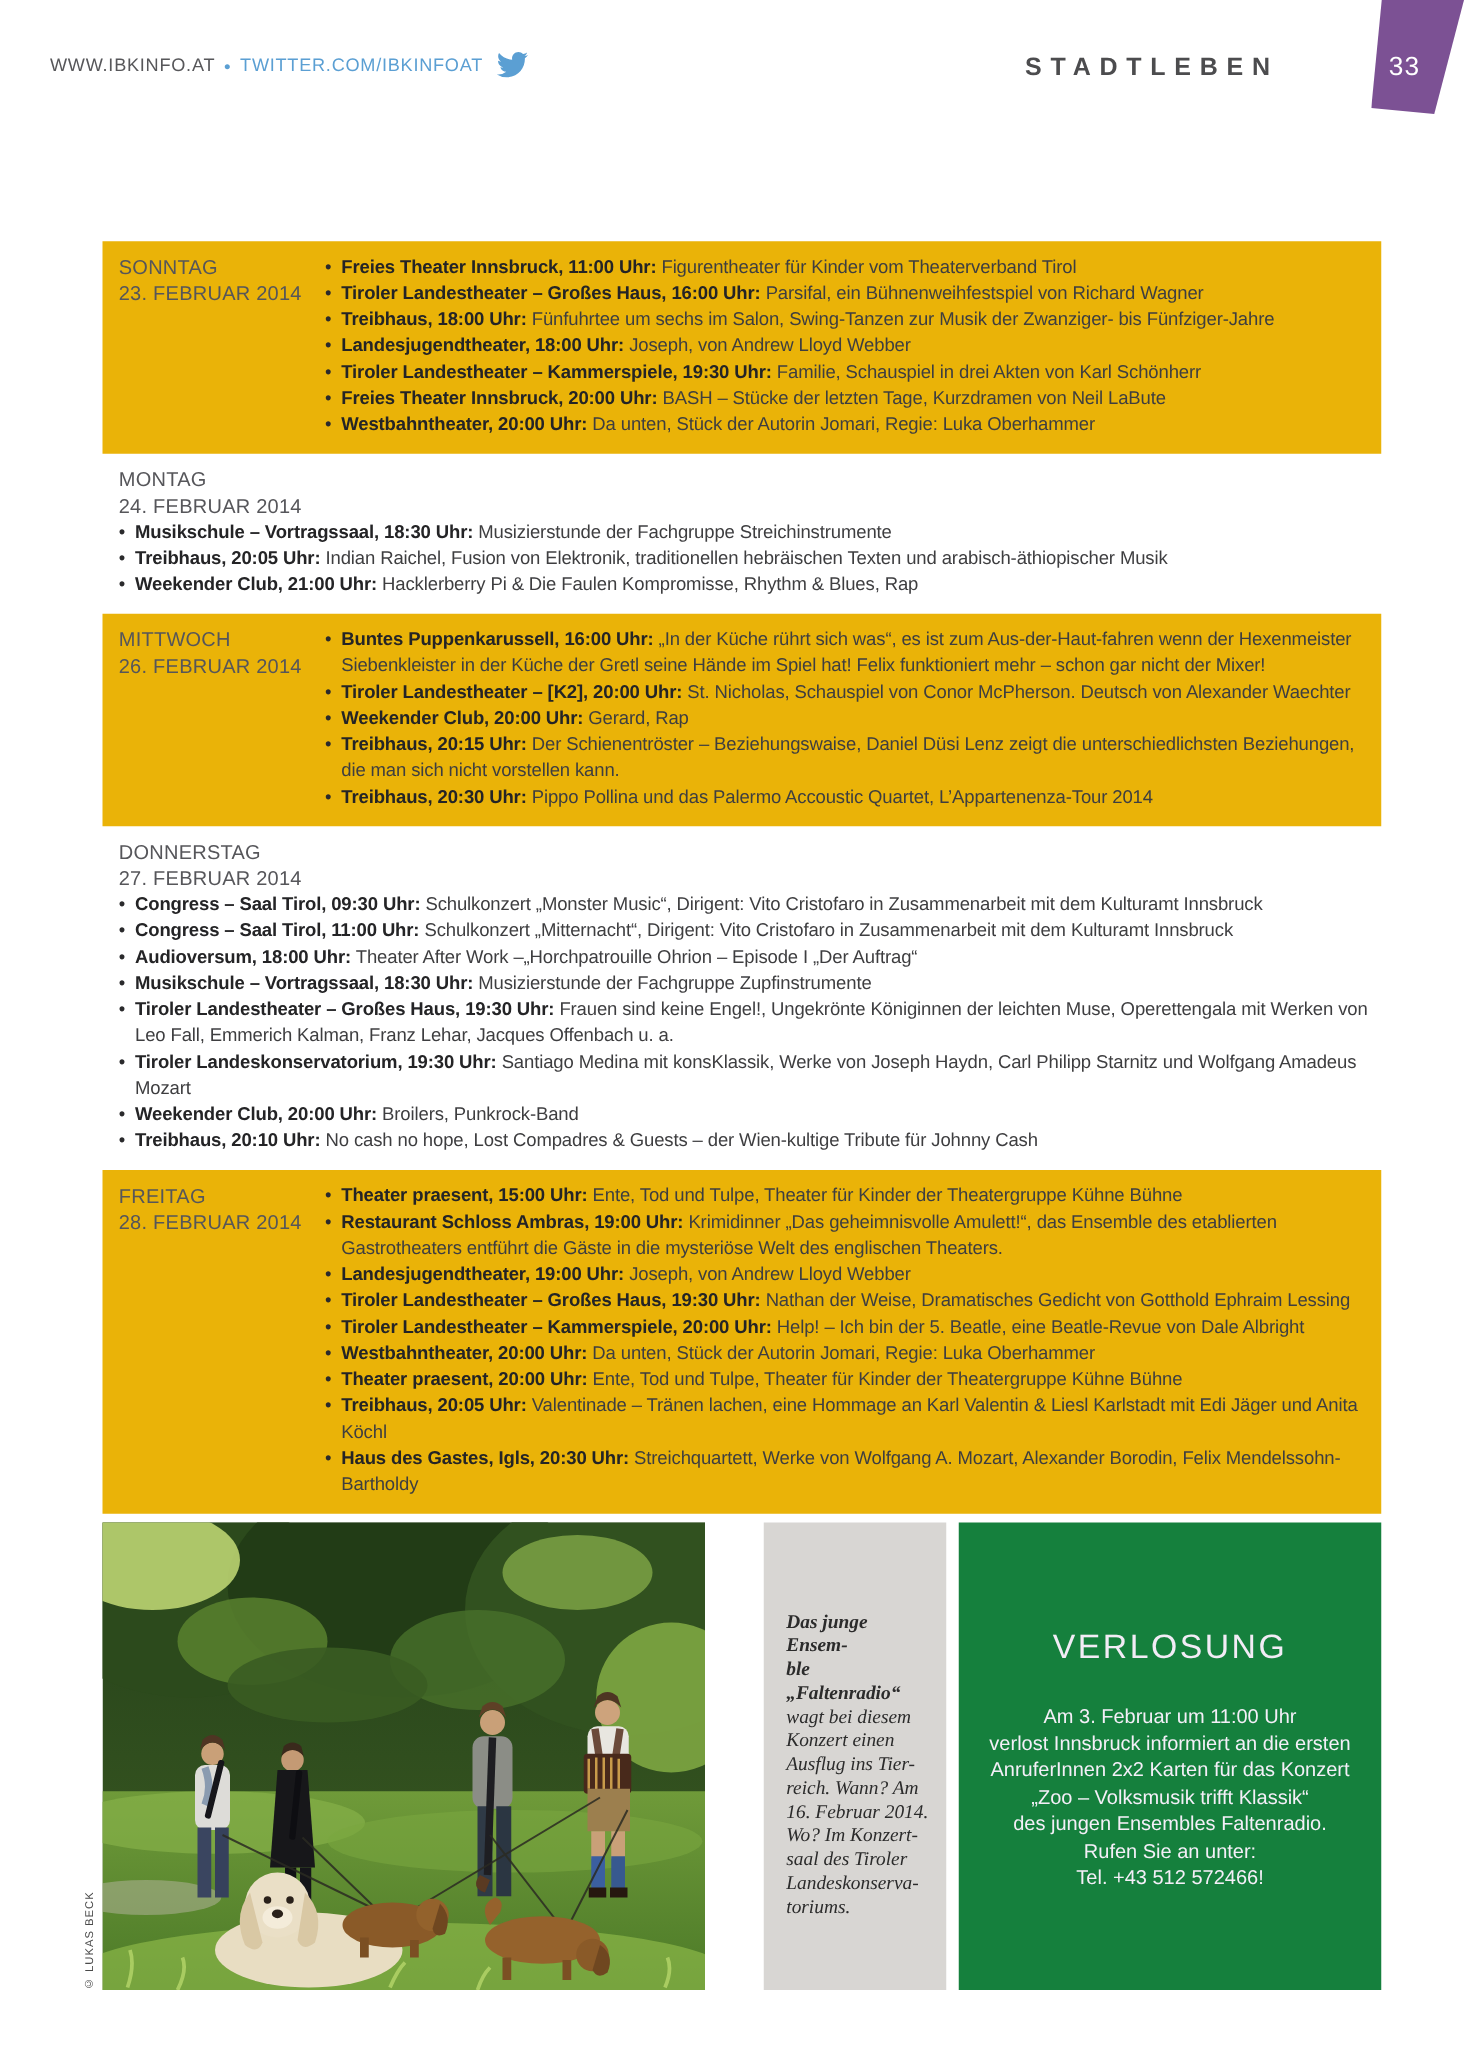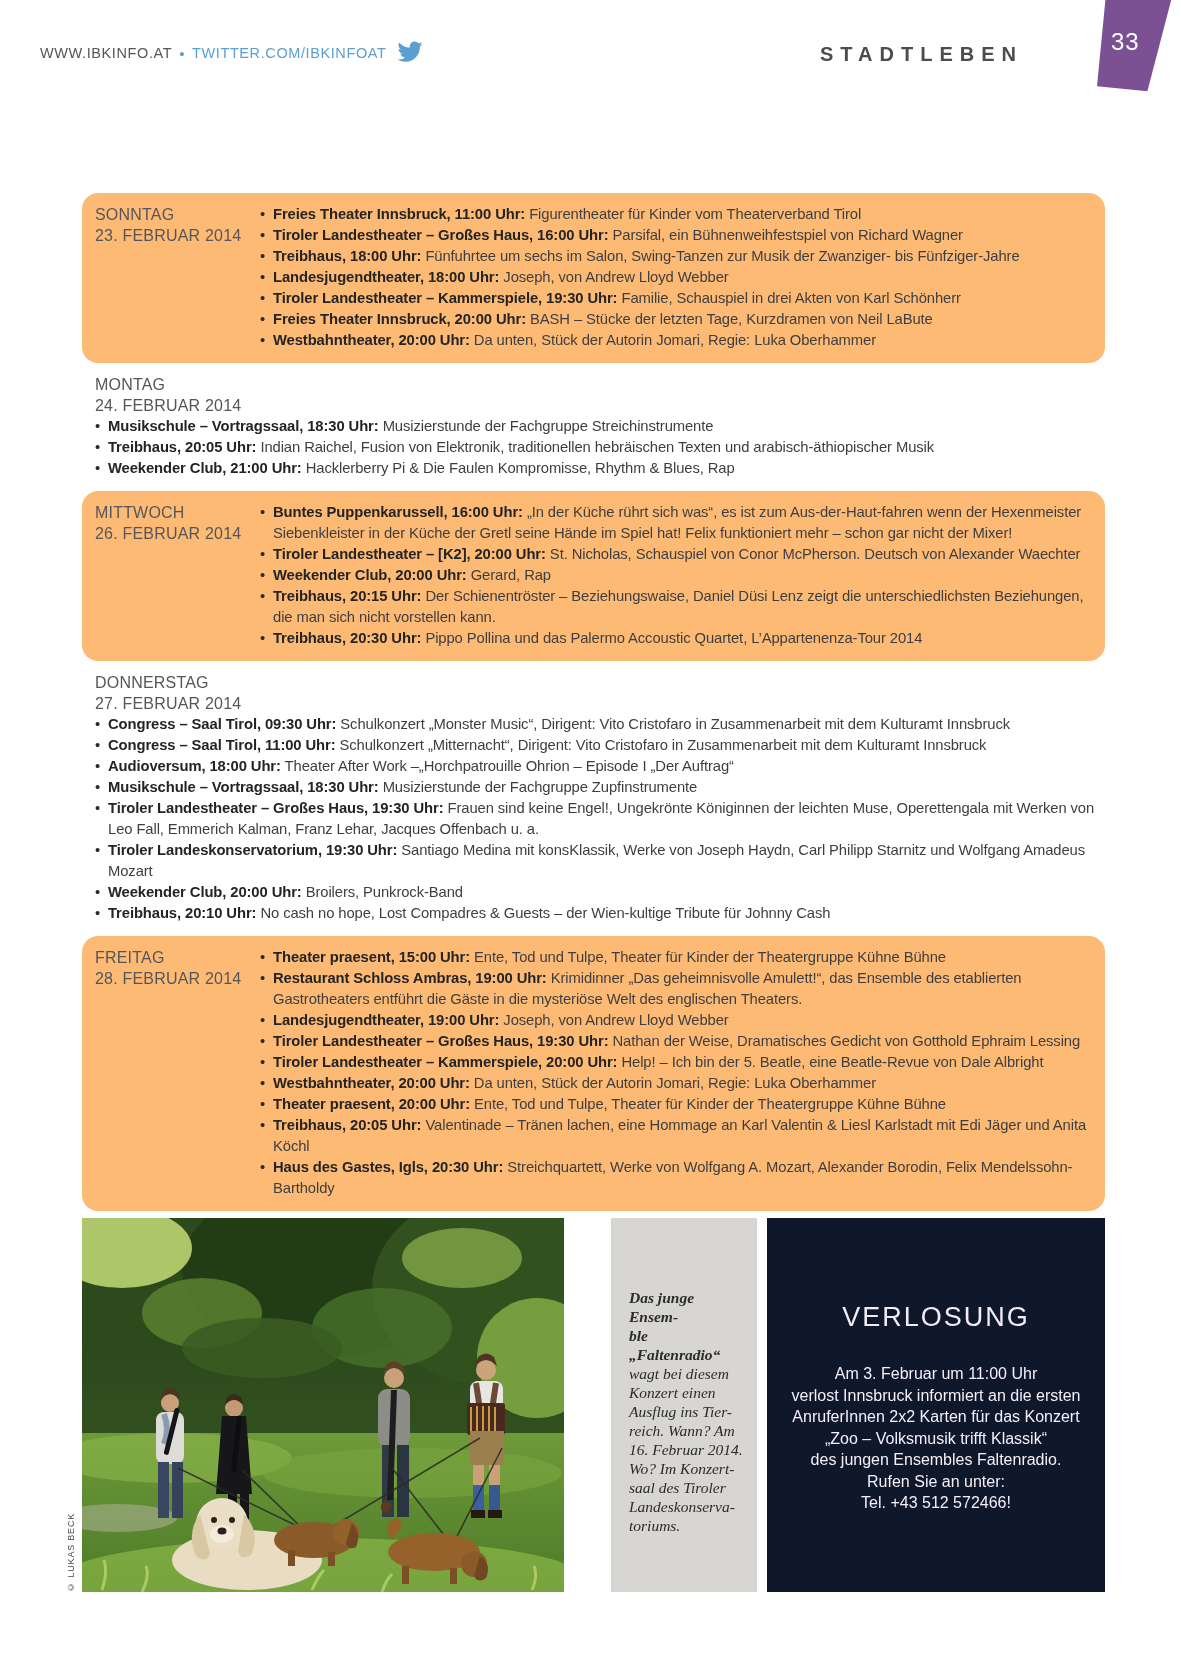--- a/index.html
+++ b/index.html
@@ -12,55 +12,55 @@
   .top-links .web{color:#57575a;text-decoration:none;}
   .top-links .dot{color:#5b9fd3;margin:0 7px;font-size:15px;}
   .top-links .tw{color:#5b9fd3;text-decoration:none;}
   .tw-icon{width:30px;height:26px;margin-left:9px;margin-top:-4px;}
   .tw-icon path{fill:#5b9fd3;}
 
   .rubric{position:absolute;top:43px;right:158px;font-size:20px;letter-spacing:7px;
           color:#4c4c4e;font-weight:700;}
   .page-tab{position:absolute;top:0;right:0;width:140px;height:97px;background:#7c5194;
             clip-path:polygon(46% 0,93% 0,76% 94%,40% 89%);}
-  .page-tab span{position:absolute;left:70px;top:28px;color:#fff;font-size:24px;letter-spacing:1px;}
+  .page-tab span{position:absolute;left:70px;top:42px;color:#fff;font-size:21px;letter-spacing:1px;}
 
   
   .title-bar{position:absolute;top:143px;left:82px;width:1023px;height:40px;background:#7c5194;
              color:#fff;display:flex;justify-content:space-between;box-sizing:border-box;
              padding:0 12px 0 14px;}
   .title-bar .t{font-size:20px;letter-spacing:3.5px;font-weight:400;align-self:center;}
   .title-bar .d{font-size:12px;letter-spacing:.3px;align-self:flex-end;padding-bottom:7px;color:#efe9f4;}
 
   
   .calendar{position:absolute;top:193px;left:82px;width:1023px;}
   .day-row{display:flex;box-sizing:border-box;margin-bottom:6px;padding:11px 10px 12px 13px;}
   .day-row.plain{background:none;padding-top:5px;padding-bottom:6px;flex-direction:column;}
-  .day-row.shaded{background:#fdba74;border-radius:16px;}
+  .day-row.shaded{background:#eab308;}
   .day-col{width:165px;flex:none;color:#56565a;font-size:16px;line-height:21px;letter-spacing:.2px;}
   .events{list-style:none;margin:0;padding:0;flex:1;font-size:14.8px;line-height:21px;
           color:#3e3e40;letter-spacing:-.1px;}
   .events li{position:relative;padding-left:13px;}
   .events li::before{content:"•";position:absolute;left:0;top:0;color:#2a2a2c;}
   .events .venue{font-weight:700;color:#242426;}
 
   
   .bottom{position:absolute;top:1218px;left:82px;width:1023px;height:374px;display:flex;}
   .photo{position:relative;width:482px;height:374px;margin:0 7px 0 0;flex:none;}
   .photo svg{display:block;width:482px;height:374px;}
   .credit{position:absolute;left:-16px;bottom:0;writing-mode:vertical-rl;transform:rotate(180deg);
           font-size:9px;letter-spacing:.8px;color:#4a4a4a;white-space:nowrap;}
 
   .caption{width:146px;flex:none;background:#d8d6d3;margin-right:10px;box-sizing:border-box;
            padding:70px 14px 0 18px;font-family:"Liberation Serif",serif;font-style:italic;
            font-size:15.5px;line-height:19px;color:#2b2b2b;margin-left:40px;}
   .caption p{margin:0;white-space:pre-line;}
   .caption .b{font-weight:700;}
 
-  .promo{flex:1;background:#0f172a;color:#fff;text-align:center;box-sizing:border-box;padding-top:84px;}
+  .promo{flex:1;background:#15803d;color:#fff;text-align:center;box-sizing:border-box;padding-top:84px;}
   .promo h2{margin:0 0 30px;font-size:27px;font-weight:400;letter-spacing:2px;color:#f2ecf6;}
   .promo p{margin:0;font-size:16px;line-height:21.5px;white-space:pre-line;color:#f4eff8;}
 </style>
 </head>
 <body>
 
 <div class="page">
 
   <div class="top-links">
     <span class="web">WWW.IBKINFO.AT</span>

